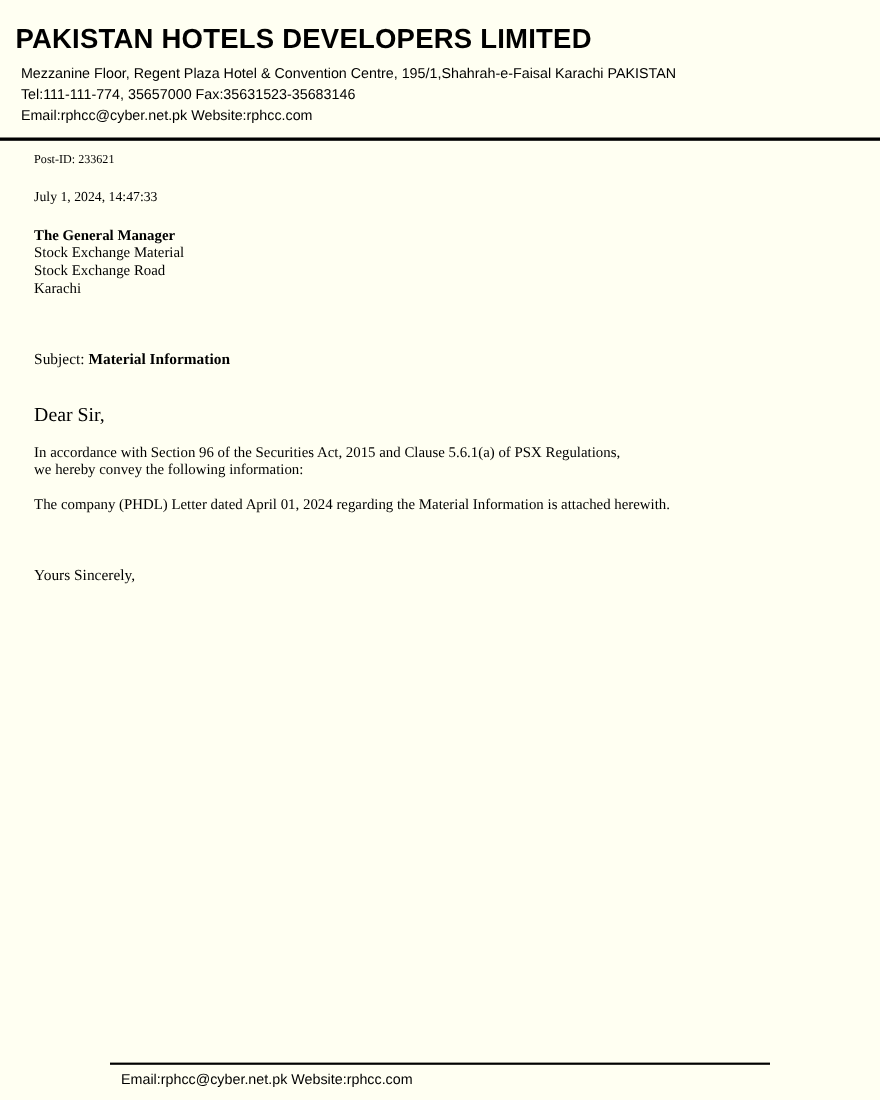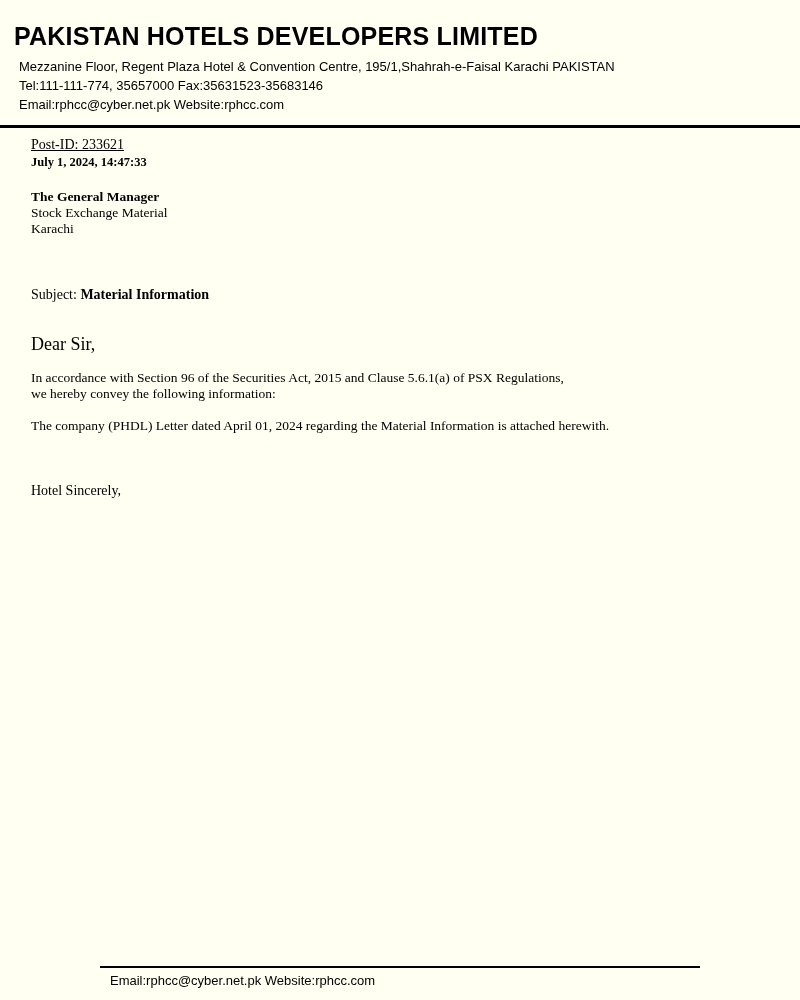--- a/index.html
+++ b/index.html
@@ -39,22 +39,22 @@
   }
 
   
   .content {
     position: absolute;
     left: 31px; top: 137px;
     width: 740px;
     font-size: 13.5px;
     line-height: 16px;
   }
-  .post-id { font-size: 14px; text-decoration: underline; }
-  .date-time { font-size: 12.5px; margin-top: 1px; font-weight: bold; }
+  .post-id { font-size: 11px; }
+  .date-time { font-size: 12.5px; margin-top: 18px; }
   .recipient { margin-top: 19px; }
   .recipient-name { font-weight: bold; }
   .subject-line { margin-top: 50px; font-size: 14px; }
   .subject-value { font-weight: bold; }
   .salutation { margin-top: 33px; font-size: 18px; }
   .paragraph { margin-top: 18px; }
   .paragraph-2 { margin-top: 16px; }
   .closing { margin-top: 49px; font-size: 14px; }
 
   
@@ -86,38 +86,39 @@
 
   <div class="header-rule"></div>
 
   <main class="content">
     <div class="post-id">Post-ID: 233621</div>
     <div class="date-time">July 1, 2024, 14:47:33</div>
 
     <div class="recipient">
       <div class="recipient-name">The General Manager</div>
       <div>Stock Exchange Material</div>
+      <div>Stock Exchange Road</div>
       <div>Karachi</div>
     </div>
 
     <div class="subject-line">
       <span>Subject:</span>
       <span class="subject-value">Material Information</span>
     </div>
 
     <div class="salutation">Dear Sir,</div>
 
     <div class="paragraph">
       <div>In accordance with Section 96 of the Securities Act, 2015 and Clause 5.6.1(a) of PSX Regulations,</div>
       <div>we hereby convey the following information:</div>
     </div>
 
     <div class="paragraph paragraph-2">The company (PHDL) Letter dated April 01, 2024 regarding the Material Information is attached herewith.</div>
 
-    <div class="closing">Hotel Sincerely,</div>
+    <div class="closing">Yours Sincerely,</div>
   </main>
 
   <footer>
     <div class="footer-rule"></div>
     <div class="footer-text">Email:rphcc@cyber.net.pk Website:rphcc.com</div>
   </footer>
 
 </div>
 
 </body></html>

